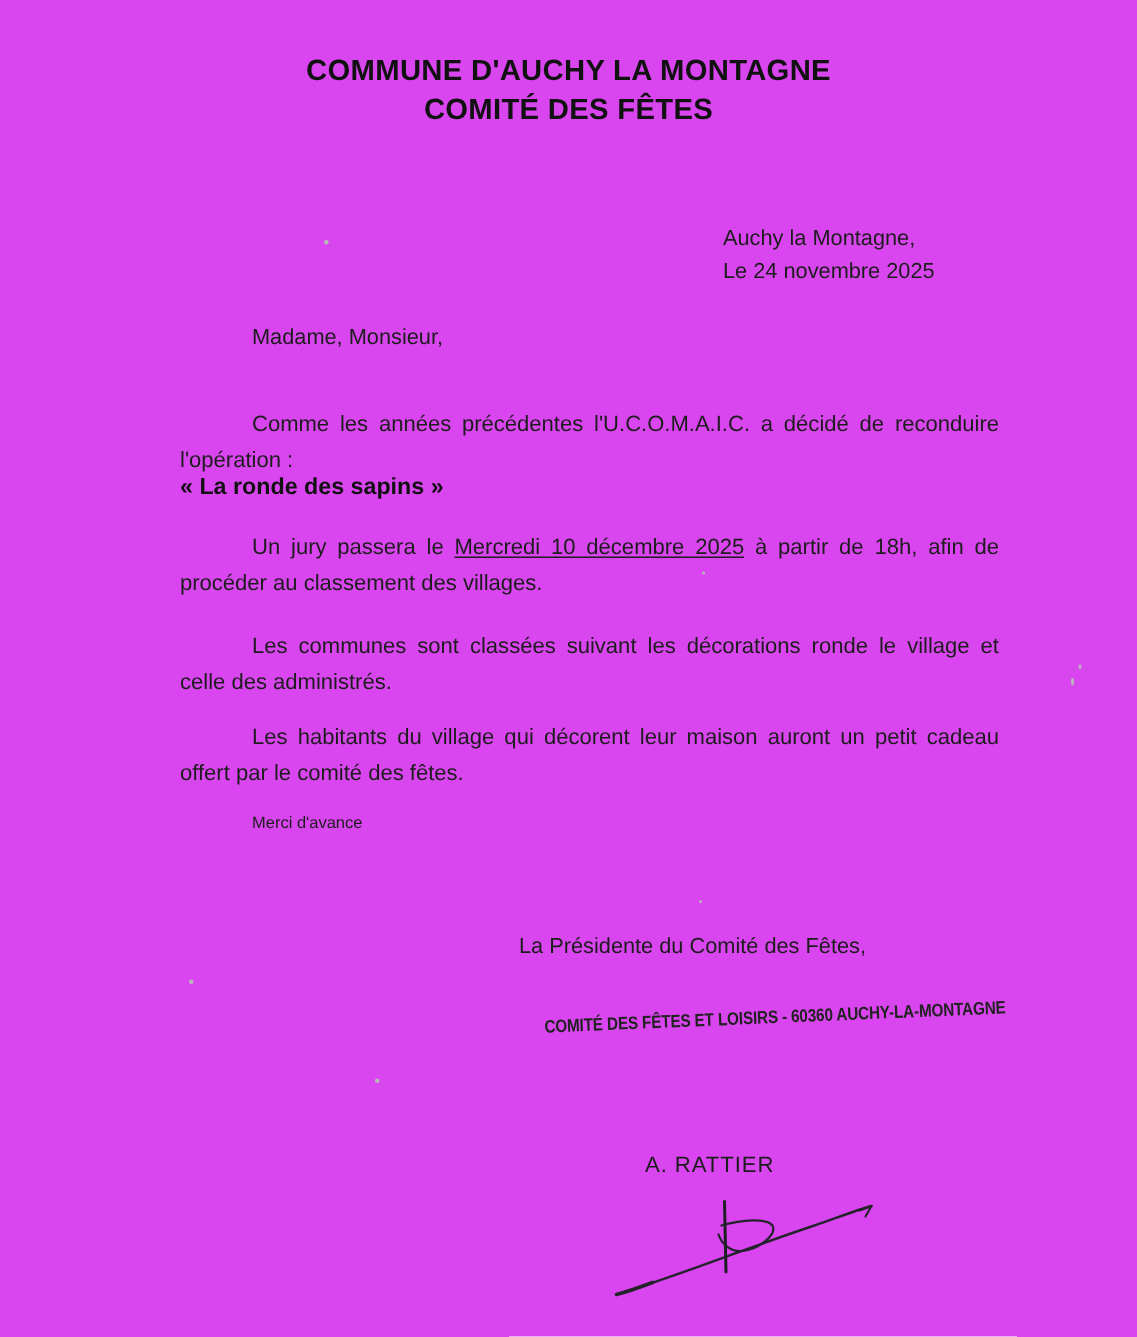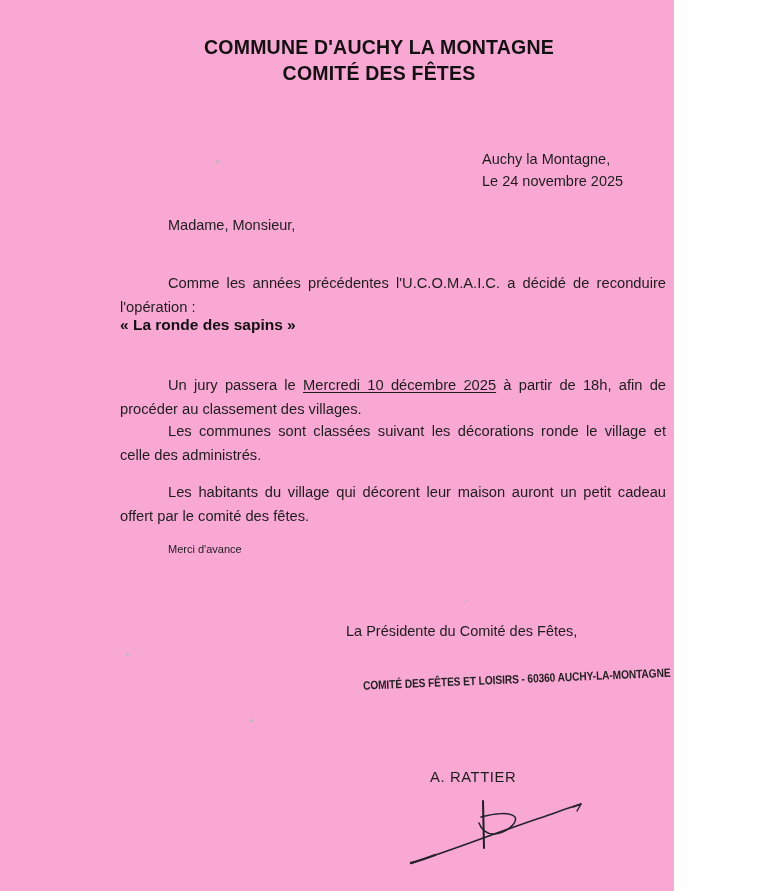--- a/index.html
+++ b/index.html
@@ -6,23 +6,23 @@
     margin: 0;
     padding: 0;
     background: #ffffff;
   }
   body {
     font-family: "Liberation Sans", sans-serif;
     color: #1a1a1a;
   }
   .page {
     position: relative;
-    width: 674px;
+    width: 758px;
     height: 891px;
-    background: #f9a8d4;
+    background: #d946ef;
     overflow: hidden;
   }
 
   
   .letterhead {
     position: absolute;
     top: 34px;
     left: 0;
     width: 758px;
     text-align: center;
@@ -64,21 +64,21 @@
     font-size: 14.7px;
     line-height: 1.62;
     color: #1d1d1d;
     text-align: justify;
     text-justify: inter-word;
   }
   .body-text.indent {
     text-indent: 48px;
   }
   .p1 { top: 272px; }
-  .p2 { top: 354px; margin-top: 20px; }
+  .p2 { top: 354px; }
   .p3 { top: 420px; }
   .p4 { top: 481px; }
 
   .closing-thanks {
     position: absolute;
     top: 543px;
     left: 168px;
     font-size: 11px;
     color: #1d1d1d;
   }

